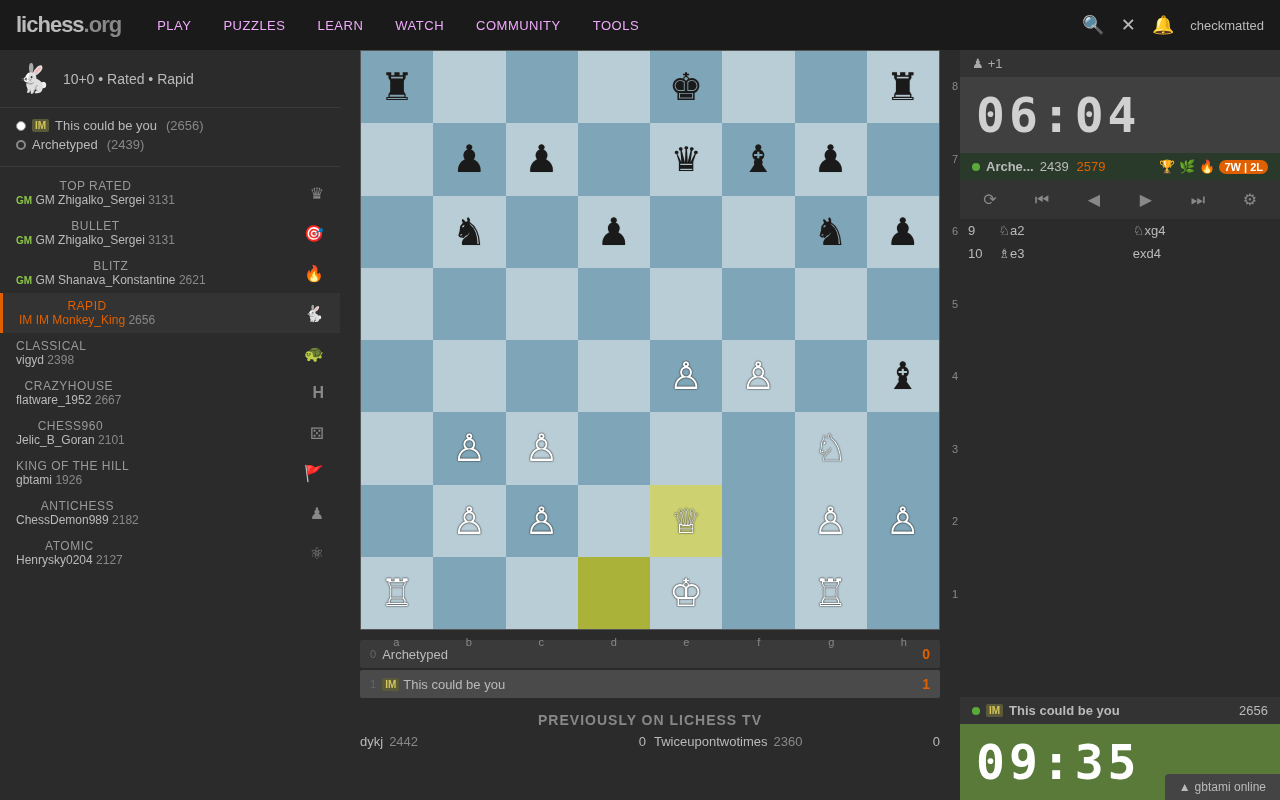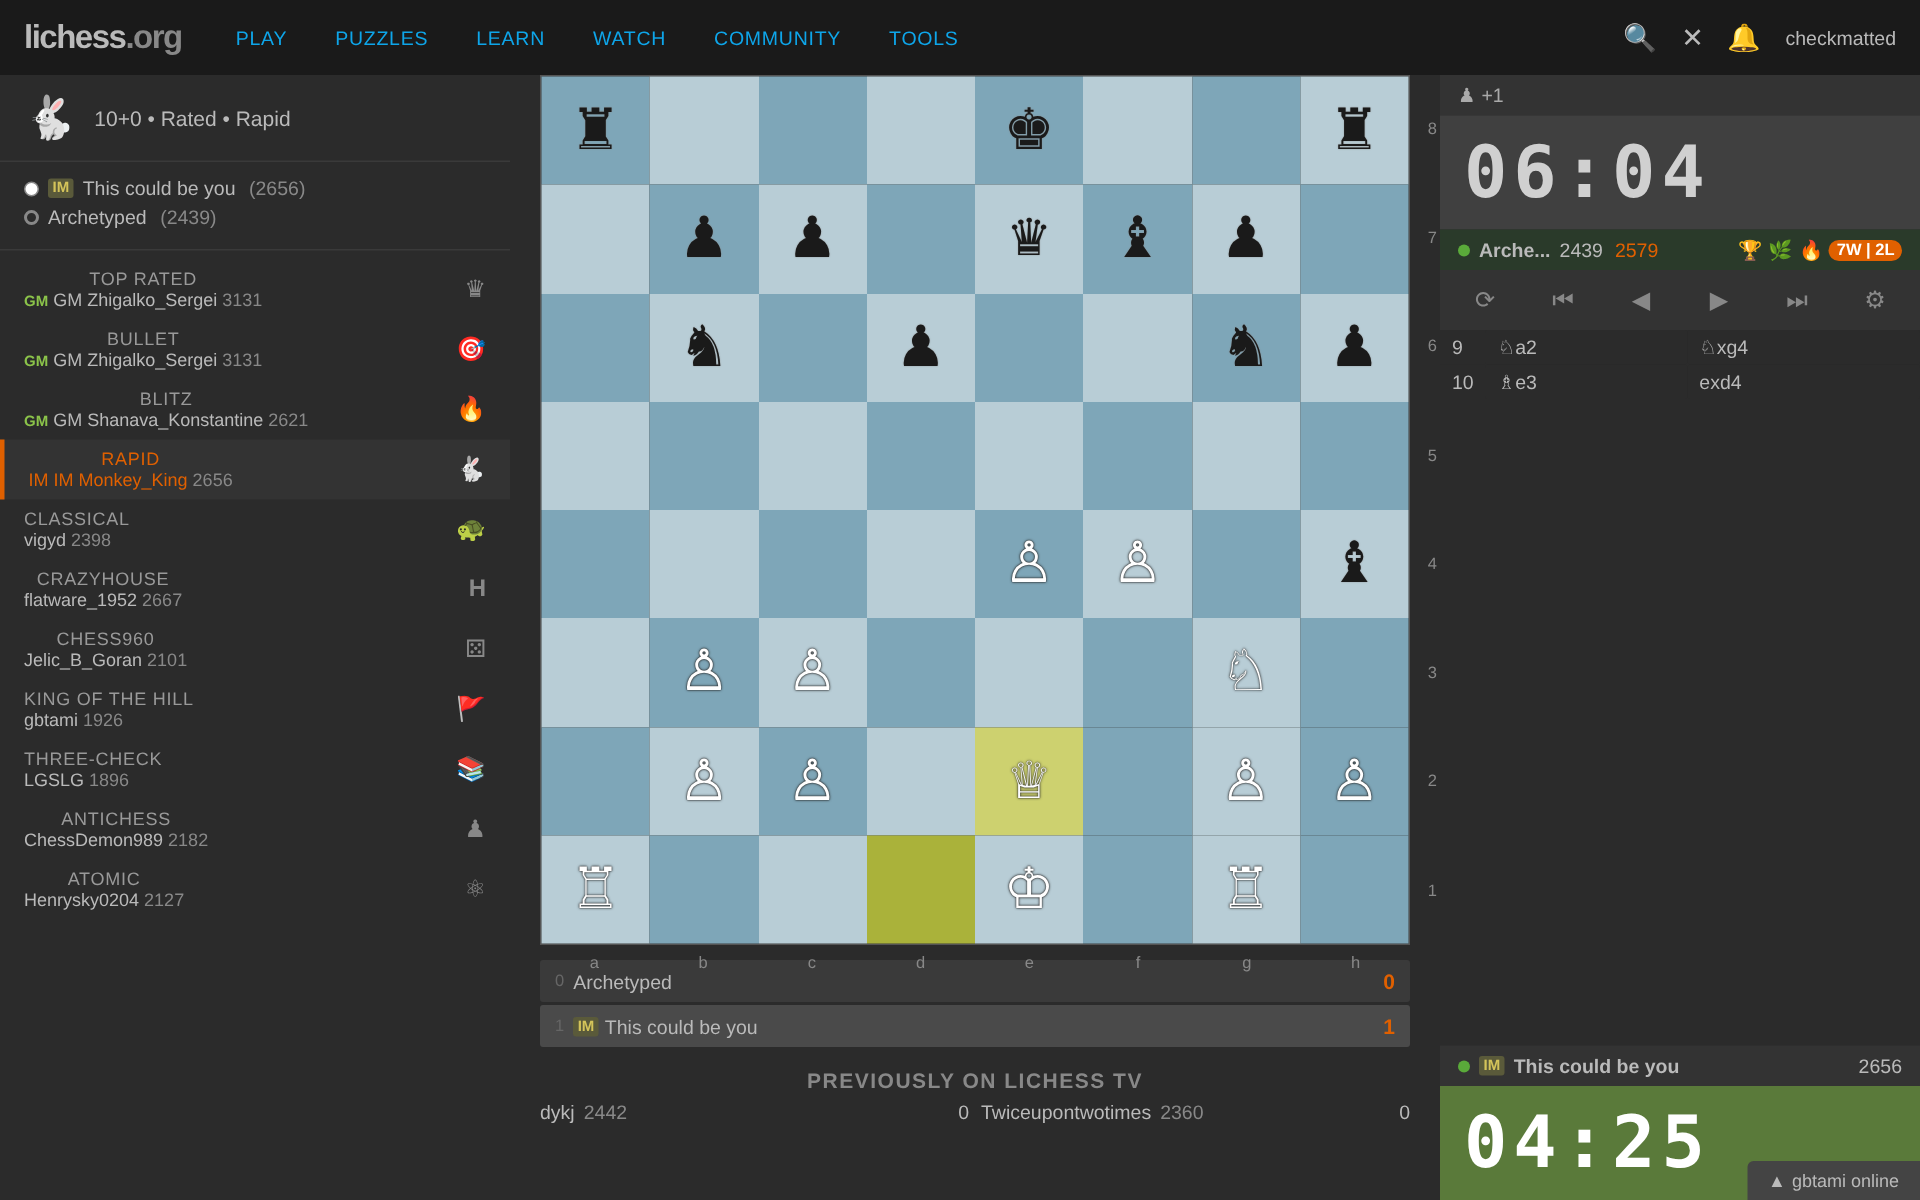--- a/index.html
+++ b/index.html
@@ -2,21 +2,21 @@
 <html><head>
   <meta charset="utf-8">
   <style>
     * { margin: 0; padding: 0; box-sizing: border-box; }
     body { background: #2b2b2b; color: #bababa; font-family: 'Segoe UI', Arial, sans-serif; font-size: 13px; width: 1280px; height: 800px; overflow: hidden; }
     
     
     #topnav { background: #1a1a1a; height: 50px; display: flex; align-items: center; padding: 0 16px; gap: 20px; }
     #logo { color: #fff; font-size: 22px; font-weight: bold; letter-spacing: -1px; margin-right: 10px; }
     #logo span { color: #bababa; }
-    .nav-item { color: #0ea5e9; font-size: 13px; text-transform: uppercase; cursor: pointer; padding: 4px 6px; letter-spacing: 0.5px; }
+    .nav-item { color: #f0abfc; font-size: 13px; text-transform: uppercase; cursor: pointer; padding: 4px 6px; letter-spacing: 0.5px; }
     .nav-right { margin-left: auto; display: flex; align-items: center; gap: 16px; }
     .nav-icon { color: #bababa; font-size: 18px; cursor: pointer; }
     .nav-username { color: #bababa; font-size: 13px; }
 
     
     #main { display: flex; height: 750px; }
 
     
     #sidebar { width: 340px; background: #2b2b2b; padding: 0; overflow-y: auto; flex-shrink: 0; }
     #game-info { padding: 12px 16px; display: flex; align-items: center; gap: 12px; border-bottom: 1px solid #3a3a3a; }
@@ -202,27 +202,20 @@
       </div>
 
       <div class="lb-category">
         <div>
           <div class="lb-cat-name">KING OF THE HILL</div>
           <div class="lb-player"><span>gbtami</span> <span style="color:#888;">1926</span></div>
         </div>
         <div class="lb-icon">🚩</div>
       </div>
 
-      <div class="lb-category">
-        <div>
-          <div class="lb-cat-name">THREE-CHECK</div>
-          <div class="lb-player"><span>LGSLG</span> <span style="color:#888;">1896</span></div>
-        </div>
-        <div class="lb-icon">📚</div>
-      </div>
 
       <div class="lb-category">
         <div>
           <div class="lb-cat-name">ANTICHESS</div>
           <div class="lb-player"><span>ChessDemon989</span> <span style="color:#888;">2182</span></div>
         </div>
         <div class="lb-icon">♟</div>
       </div>
 
       <div class="lb-category">
@@ -467,21 +460,21 @@
     </div>
 
     <div class="player-info-bottom">
       <span class="online-dot" style="width:8px; height:8px; border-radius:50%; background:#5aaa3a; display:inline-block;"></span>
       <span class="im-badge">IM</span>
       <span class="player-name">This could be you</span>
       <span class="player-rating" style="margin-left:auto;">2656</span>
     </div>
 
     <div class="clock-bottom active">
-      <span>04:25</span>
+      <span>09:35</span>
     </div>
   </div>
 
 </div>
 
 <div class="friends-bar">
   <span>▲</span>
   <span>gbtami online</span>
 </div>
 

